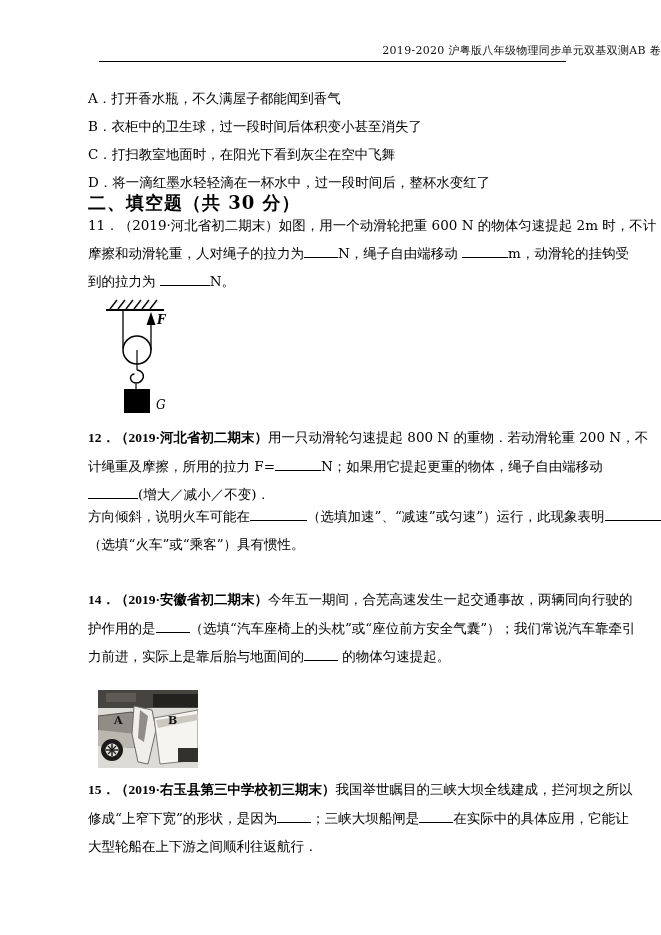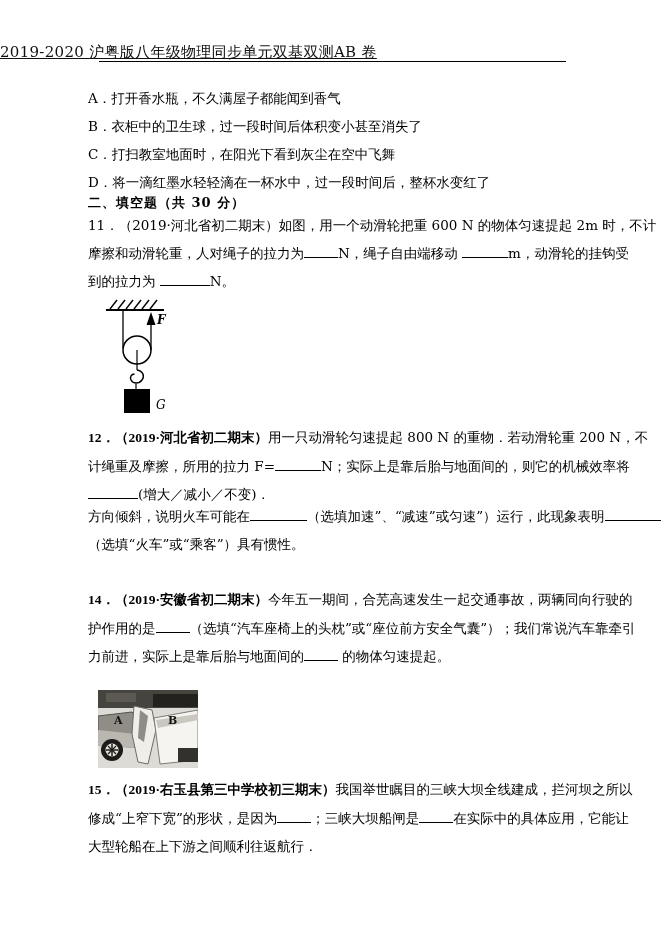--- a/index.html
+++ b/index.html
@@ -6,34 +6,33 @@
   .page {
     position:relative;
     width:661px; height:935px;
     background:#ffffff;
     font-family:"DejaVu Serif","Liberation Serif",serif;
     color:#000;
     overflow:hidden;
   }
   .header-title {
     position:absolute; top:43px; left:0; right:0;
-    text-align:left;
-    font-size:15px;
+    text-align:right;
+    font-size:11px;
     letter-spacing:0.3px;
     color:#111;
-    text-decoration:underline;
   }
   .header-rule {
     position:absolute; top:61px; left:99px; right:95px;
     border-top:1.7px solid #000;
   }
   .block { position:absolute; left:88px; right:86px; font-size:13.5px; }
   .line { line-height:28px; white-space:nowrap; }
   .bold { font-weight:bold;font-family:Liberation Serif, serif; }
-  .section-title { font-size:13px; font-weight:bold; letter-spacing:1px; }
+  .section-title { font-size:18px; font-weight:bold; letter-spacing:1px; }
   .blank {
     display:inline-block;
     border-bottom:1.2px solid #000;
     height:13px;
     vertical-align:baseline;
   }
   .w34 { width:34px; }
   .w46 { width:46px; }
   .w50 { width:50px; }
   .w57 { width:57px; }
@@ -90,21 +89,21 @@
       <path d="M37,74 c6,1 8,6 5,10 c-3,4 -9,4 -11,0 c-1.5,-3 0.5,-6 3.5,-6" fill="none" stroke="#000" stroke-width="1.4"></path>
       <line x1="36" y1="88" x2="36" y2="93" stroke="#000" stroke-width="1.2"></line>
 
       <rect x="24" y="93" width="26" height="24" fill="#000"></rect>
       <text x="56" y="113" font-size="12" font-style="italic" fill="#000">G</text>
     </svg>
   </div>
 
   <div class="block" style="top:423px;">
     <div class="line"><span class="bold">12．（2019·河北省初二期末）</span><span>用一只动滑轮匀速提起 800 N 的重物．若动滑轮重 200 N，不</span></div>
-    <div class="line"><span>计绳重及摩擦，所用的拉力 F=</span><span class="blank w46"></span><span>N；实际上是靠后胎与地面间的，则它的机械效率将</span></div>
+    <div class="line"><span>计绳重及摩擦，所用的拉力 F=</span><span class="blank w46"></span><span>N；如果用它提起更重的物体，绳子自由端移动</span></div>
     <div class="line"><span class="blank w50"></span><span>(增大／减小／不变)．</span></div>
   </div>
 
   <div class="block" style="top:502px;">
     <div class="line"><span>方向倾斜，说明火车可能在</span><span class="blank w57"></span><span>（选填加速”、“减速”或匀速”）运行，此现象表明</span><span class="blank w57"></span></div>
     <div class="line"><span>（选填“火车”或“乘客”）具有惯性。</span></div>
   </div>
 
   <div class="block" style="top:585px;">
     <div class="line"><span class="bold">14．（2019·安徽省初二期末）</span><span>今年五一期间，合芜高速发生一起交通事故，两辆同向行驶的</span></div>

